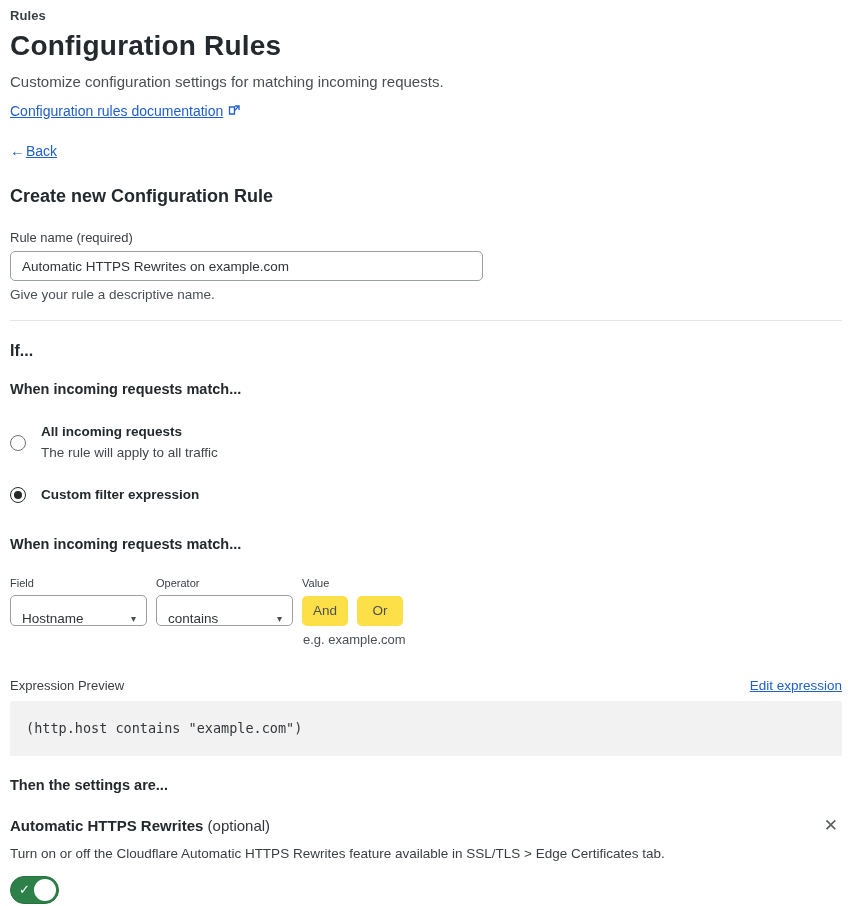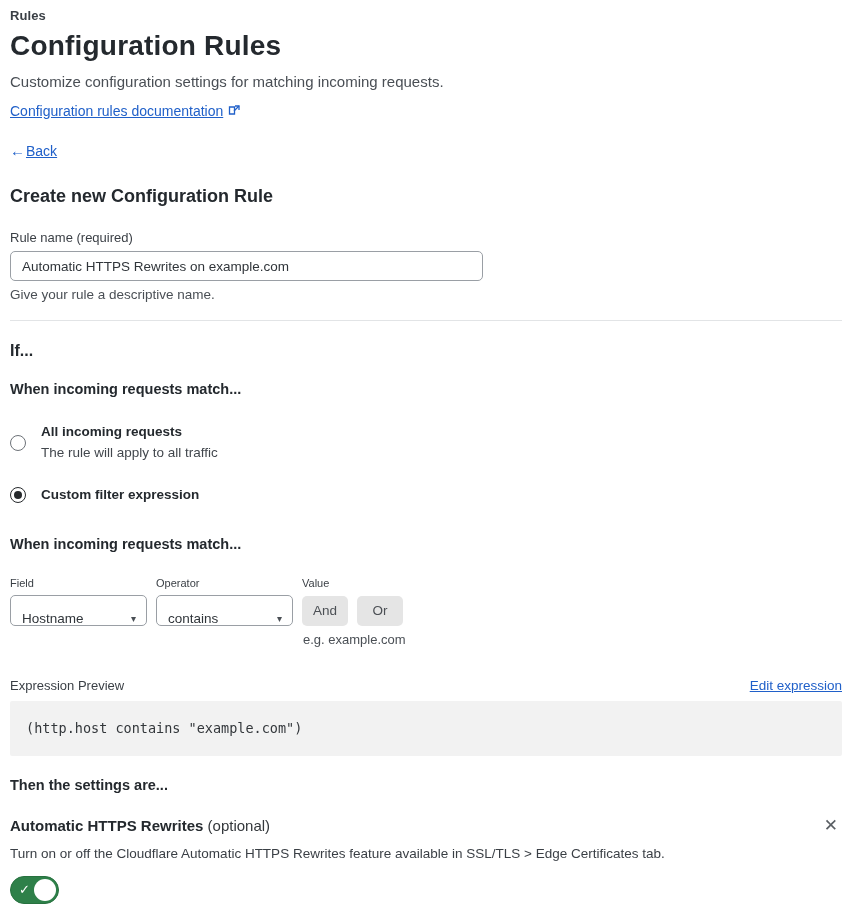--- a/index.html
+++ b/index.html
@@ -61,21 +61,21 @@
   .caret { font-size: 10px; color: #4a4f55; }
   .value-input-box {
     width: 429px; height: 31px; border: 1px solid #96aedd; border-radius: 5px;
     background: #e9effc; display: flex; align-items: center;
     padding: 0 11px; font-size: 13.5px; color: #26292c; margin-right: 10px;
     cursor: text;
   }
   .value-input-box .selected-text { background: #ccdcf5; padding: 1px 1px; }
   .op-btn {
     width: 46px; height: 30px; border: none; border-radius: 5px;
-    background: #e5e5e5; color: #4c5055; font-size: 13.5px;
+    background: #fde047; color: #4c5055; font-size: 13.5px;
     font-family: "Liberation Sans", "DejaVu Sans", sans-serif;
     cursor: pointer; margin-right: 9px;
   }
   .op-btn:last-child { margin-right: 0; }
   .value-hint { font-size: 13px; color: #4a4f55; margin-top: 6px; margin-left: 293px; }
   .expr-header { display: flex; justify-content: space-between; align-items: baseline; margin-top: 31px; }
   .expr-label { font-size: 13px; color: #3a3f45; }
   .edit-link { font-size: 13.5px; text-decoration: underline; }
   .code-block {
     margin-top: 8px; background: #f2f2f2; border-radius: 2px;

